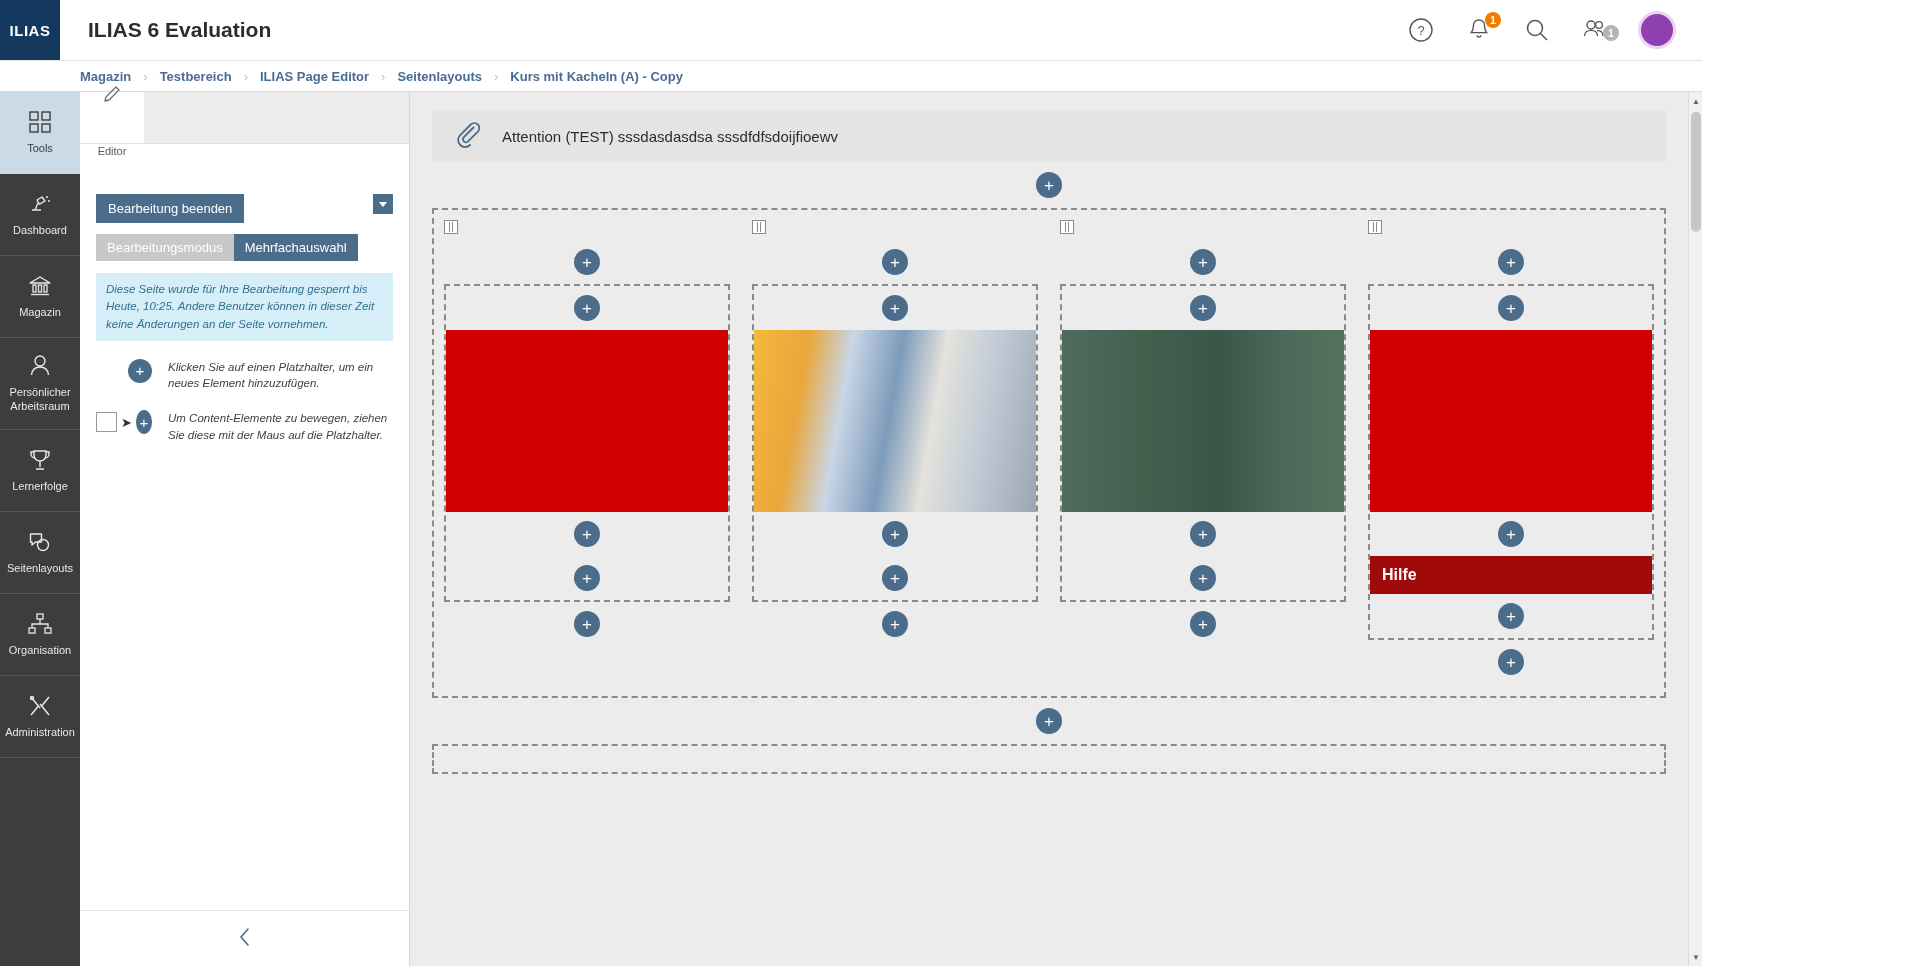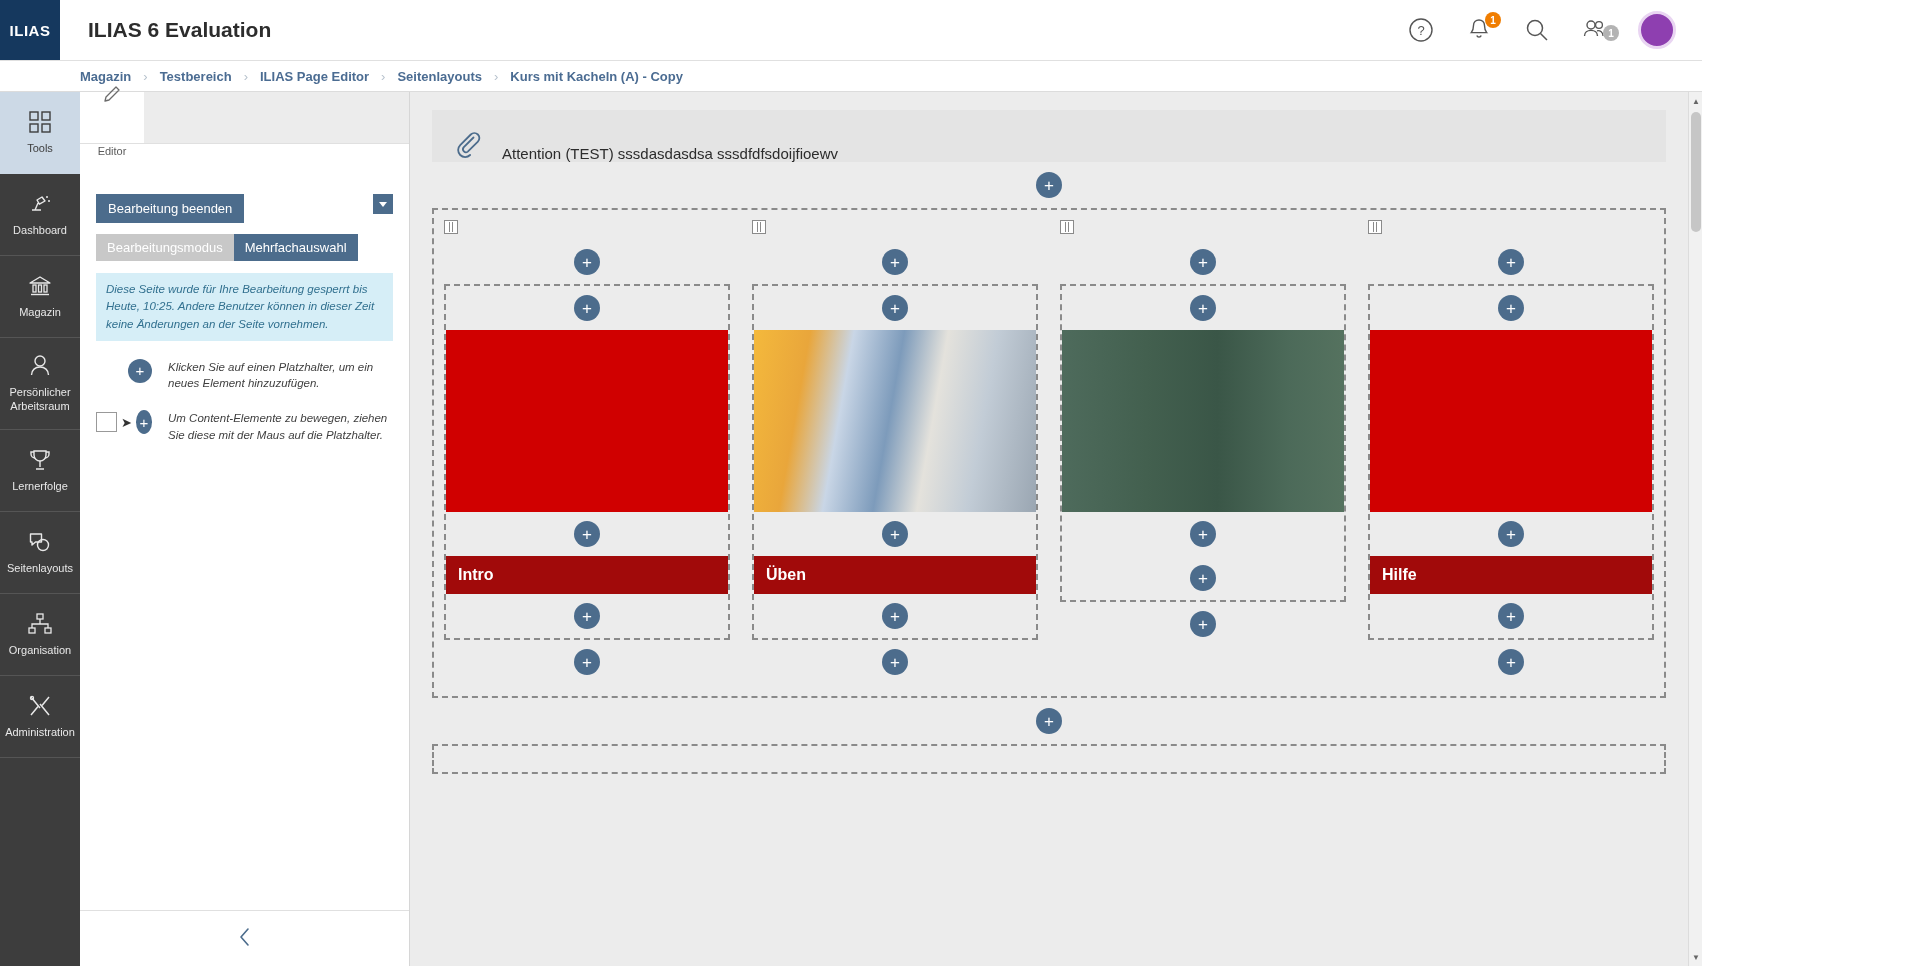--- a/index.html
+++ b/index.html
@@ -87,21 +87,21 @@
   .hint .txt { font-size: 11.5px; font-style: italic; color: #3f3f3f; line-height: 1.45; padding-left: 10px; }
   .dragbox { width: 30px; height: 20px; border: 1px solid #999; background: #fff; }
   .dragarrow { margin: 0 4px; color: #333; font-size: 13px; }
   .panel-footer { margin-top: auto; border-top: 1px solid #e0e0e0; height: 56px; display: flex; align-items: center; justify-content: center; }
   .chev-left { cursor: pointer; }
 
   
   .content { flex: 1 1 auto; background: #ececec; position: relative; overflow: hidden; }
   .content-scroll { position: absolute; inset: 0 14px 0 0; padding: 18px 22px 0 22px; }
   .attachbar {
-    background: #e4e4e4; height: 52px; display: flex; align-items: flex-end; padding: 0 22px; gap: 20px;
+    background: #e4e4e4; height: 52px; display: flex; align-items: center; padding: 0 22px; gap: 20px;
   }
   .attach-text { font-size: 15px; color: #2c2c2c; }
 
   .plus-row { display: flex; justify-content: center; padding: 10px 0; }
   .plus-lg {
     width: 26px; height: 26px; border-radius: 50%; background: #4c6c8c; color: #fff;
     display: flex; align-items: center; justify-content: center; font-size: 17px; line-height: 1; cursor: pointer;
   }
 
   .section { border: 2px dashed #8a8a8a; padding: 8px 10px 12px 10px; position: relative; }
@@ -383,21 +383,20 @@
                 <div class="plus-lg">+</div>
               </div>
               <div class="tile">
                 <div class="center-plus">
                   <div class="plus-lg">+</div>
                 </div>
                 <div class="tile-img" style="background:#d00000;"></div>
                 <div class="center-plus">
                   <div class="plus-lg">+</div>
                 </div>
-                <div class="tile-label">Intro</div>
                 <div class="center-plus">
                   <div class="plus-lg">+</div>
                 </div>
               </div>
               <div class="center-plus">
                 <div class="plus-lg">+</div>
               </div>
             </div>
 
             <div class="col">
@@ -405,21 +404,20 @@
                 <div class="plus-lg">+</div>
               </div>
               <div class="tile">
                 <div class="center-plus">
                   <div class="plus-lg">+</div>
                 </div>
                 <div class="tile-img" style="background:linear-gradient(100deg,#f4b93c 0%,#e9a63b 18%,#c9d6e6 32%,#7d9bbb 48%,#e4e2dc 62%,#c2ccd6 78%,#9aa6b2 100%);"></div>
                 <div class="center-plus">
                   <div class="plus-lg">+</div>
                 </div>
-                <div class="tile-label">Üben</div>
                 <div class="center-plus">
                   <div class="plus-lg">+</div>
                 </div>
               </div>
               <div class="center-plus">
                 <div class="plus-lg">+</div>
               </div>
             </div>
 
             <div class="col">

